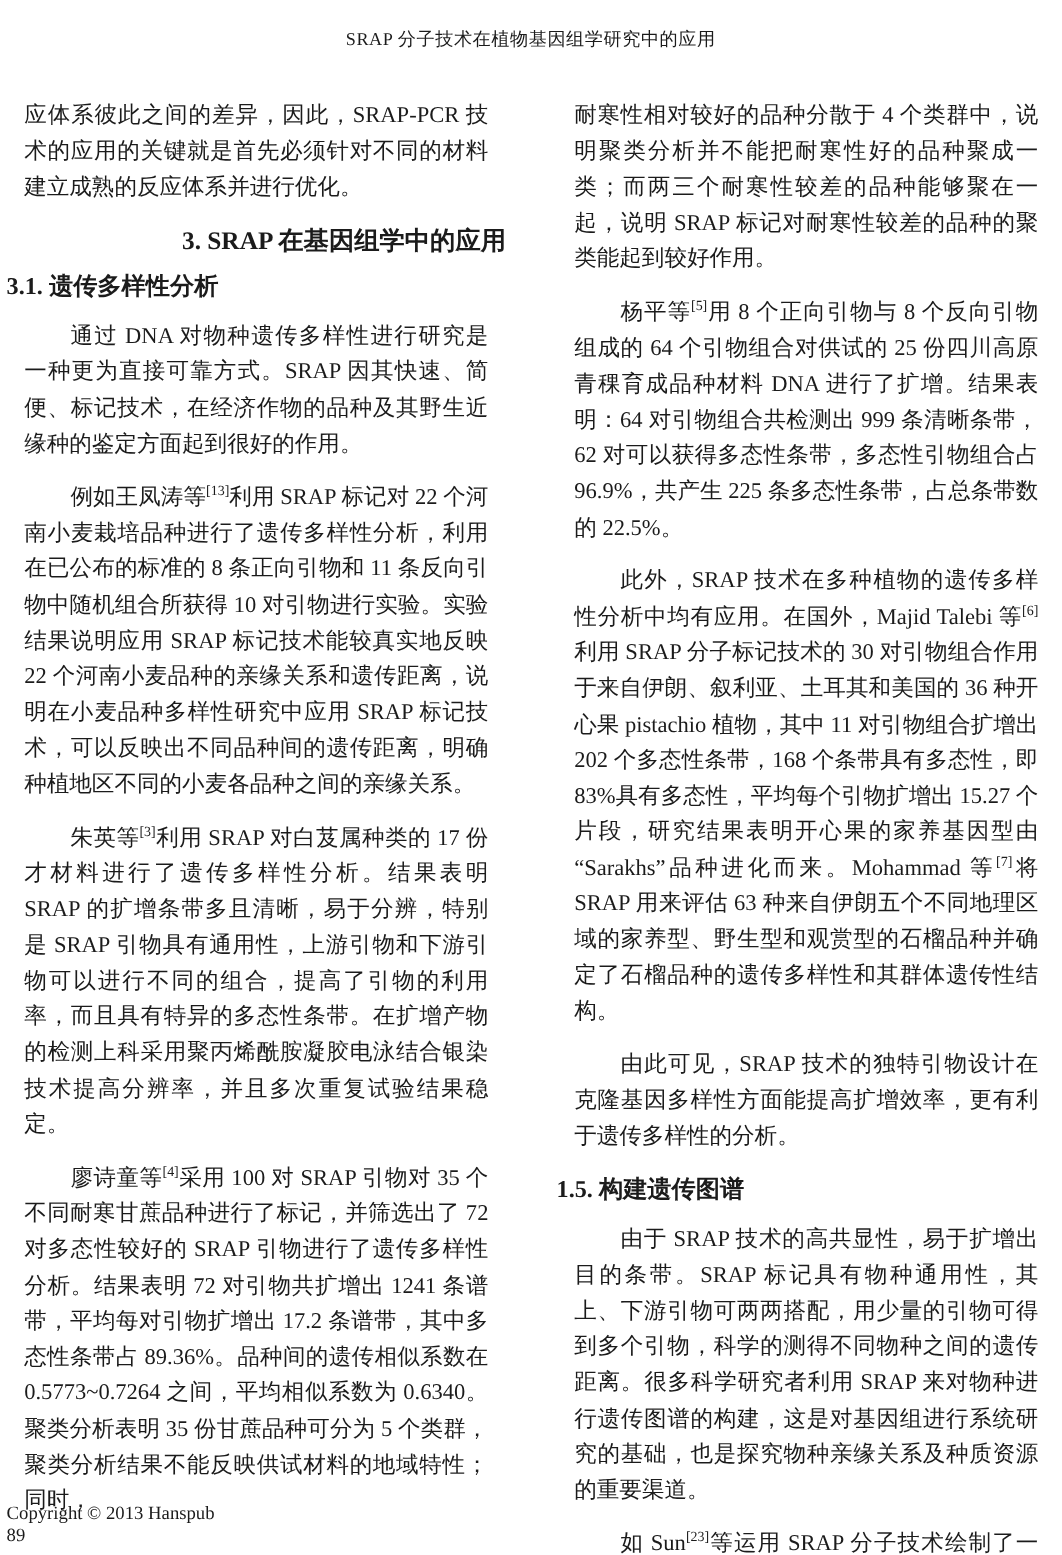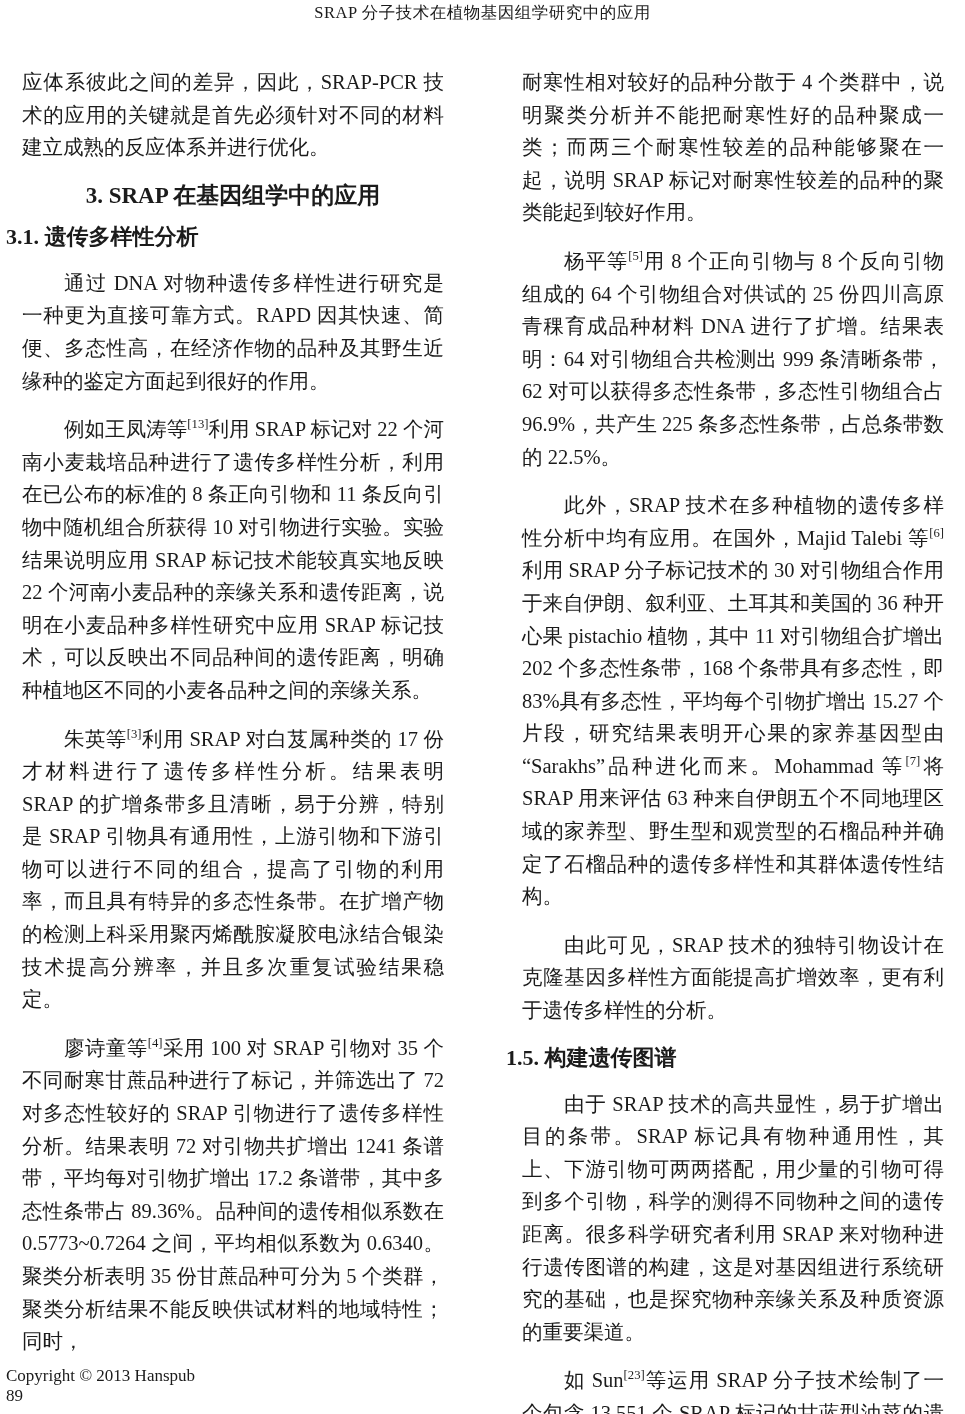--- a/index.html
+++ b/index.html
@@ -7,21 +7,21 @@
     width: 965px;
     height: 1414px;
     background: #ffffff;
     color: #1b1b1b;
     font-family: "Liberation Serif", "DejaVu Serif", serif;
     position: relative;
     overflow: hidden;
   }
   .page-header {
     text-align: center;
-    padding-top: 2px;
+    padding-top: 25px;
     font-size: 16.5px;
     letter-spacing: 0.5px;
   }
   .content {
     display: flex;
     gap: 46px;
     padding: 26px 6px 0 6px;
   }
   .col {
     width: 454px;
@@ -33,21 +33,21 @@
   .col p {
     margin: 16px;
     text-indent: 2.05em;
   }
   .col p.cont { text-indent: 0; }
   .sec-heading {
     font-weight: bold;
     font-size: 23px;
     line-height: 30px;
     margin: 17px 0 11px 0;
-    text-align: center;
+    text-align: right;
     font-family: "Liberation Serif", "DejaVu Serif", serif;
   }
   .sub-heading {
     font-weight: bold;
     font-size: 22px;
     line-height: 29px;
     margin: 4px 0 11px 0;
     text-align: left;
   }
   sup { font-size: 0.62em; line-height: 0; vertical-align: super; }
@@ -66,21 +66,21 @@
 <body>
 
 <div class="page-header">SRAP 分子技术在植物基因组学研究中的应用</div>
 
 <div class="content">
 
   <div class="col">
     <p class="cont rich">应体系彼此之间的差异，因此，SRAP-PCR 技术的应用的关键就是首先必须针对不同的材料建立成熟的反应体系并进行优化。</p>
     <div class="sec-heading">3. SRAP 在基因组学中的应用</div>
     <div class="sub-heading">3.1. 遗传多样性分析</div>
-    <p class="rich">通过 DNA 对物种遗传多样性进行研究是一种更为直接可靠方式。RAPD 因其快速、简便、多态性高，在经济作物的品种及其野生近缘种的鉴定方面起到很好的作用。</p>
+    <p class="rich">通过 DNA 对物种遗传多样性进行研究是一种更为直接可靠方式。SRAP 因其快速、简便、标记技术，在经济作物的品种及其野生近缘种的鉴定方面起到很好的作用。</p>
     <p class="rich">例如王凤涛等<sup>[13]</sup>利用 SRAP 标记对 22 个河南小麦栽培品种进行了遗传多样性分析，利用在已公布的标准的 8 条正向引物和 11 条反向引物中随机组合所获得 10 对引物进行实验。实验结果说明应用 SRAP 标记技术能较真实地反映 22 个河南小麦品种的亲缘关系和遗传距离，说明在小麦品种多样性研究中应用 SRAP 标记技术，可以反映出不同品种间的遗传距离，明确种植地区不同的小麦各品种之间的亲缘关系。</p>
     <p class="rich">朱英等<sup>[3]</sup>利用 SRAP 对白芨属种类的 17 份才材料进行了遗传多样性分析。结果表明 SRAP 的扩增条带多且清晰，易于分辨，特别是 SRAP 引物具有通用性，上游引物和下游引物可以进行不同的组合，提高了引物的利用率，而且具有特异的多态性条带。在扩增产物的检测上科采用聚丙烯酰胺凝胶电泳结合银染技术提高分辨率，并且多次重复试验结果稳定。</p>
     <p class="rich">廖诗童等<sup>[4]</sup>采用 100 对 SRAP 引物对 35 个不同耐寒甘蔗品种进行了标记，并筛选出了 72 对多态性较好的 SRAP 引物进行了遗传多样性分析。结果表明 72 对引物共扩增出 1241 条谱带，平均每对引物扩增出 17.2 条谱带，其中多态性条带占 89.36%。品种间的遗传相似系数在 0.5773~0.7264 之间，平均相似系数为 0.6340。聚类分析表明 35 份甘蔗品种可分为 5 个类群，聚类分析结果不能反映供试材料的地域特性；同时，</p>
   </div>
 
   <div class="col">
     <p class="cont rich">耐寒性相对较好的品种分散于 4 个类群中，说明聚类分析并不能把耐寒性好的品种聚成一类；而两三个耐寒性较差的品种能够聚在一起，说明 SRAP 标记对耐寒性较差的品种的聚类能起到较好作用。</p>
     <p class="rich">杨平等<sup>[5]</sup>用 8 个正向引物与 8 个反向引物组成的 64 个引物组合对供试的 25 份四川高原青稞育成品种材料 DNA 进行了扩增。结果表明：64 对引物组合共检测出 999 条清晰条带，62 对可以获得多态性条带，多态性引物组合占 96.9%，共产生 225 条多态性条带，占总条带数的 22.5%。</p>
     <p class="rich">此外，SRAP 技术在多种植物的遗传多样性分析中均有应用。在国外，Majid Talebi 等<sup>[6]</sup>利用 SRAP 分子标记技术的 30 对引物组合作用于来自伊朗、叙利亚、土耳其和美国的 36 种开心果 pistachio 植物，其中 11 对引物组合扩增出 202 个多态性条带，168 个条带具有多态性，即 83%具有多态性，平均每个引物扩增出 15.27 个片段，研究结果表明开心果的家养基因型由“Sarakhs”品种进化而来。Mohammad 等<sup>[7]</sup>将 SRAP 用来评估 63 种来自伊朗五个不同地理区域的家养型、野生型和观赏型的石榴品种并确定了石榴品种的遗传多样性和其群体遗传性结构。</p>
     <p class="rich">由此可见，SRAP 技术的独特引物设计在克隆基因多样性方面能提高扩增效率，更有利于遗传多样性的分析。</p>

